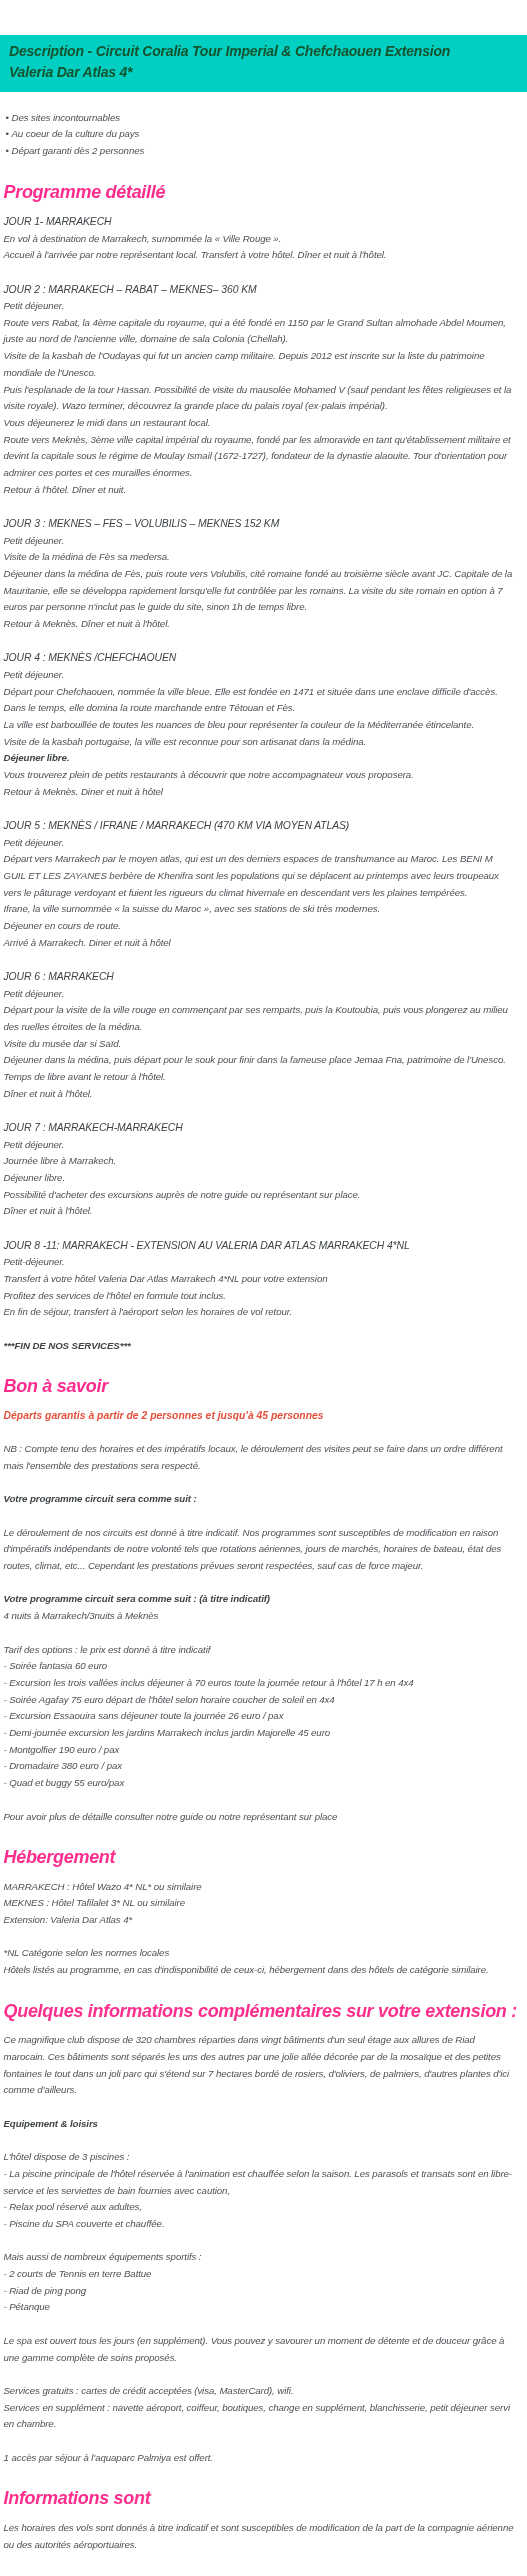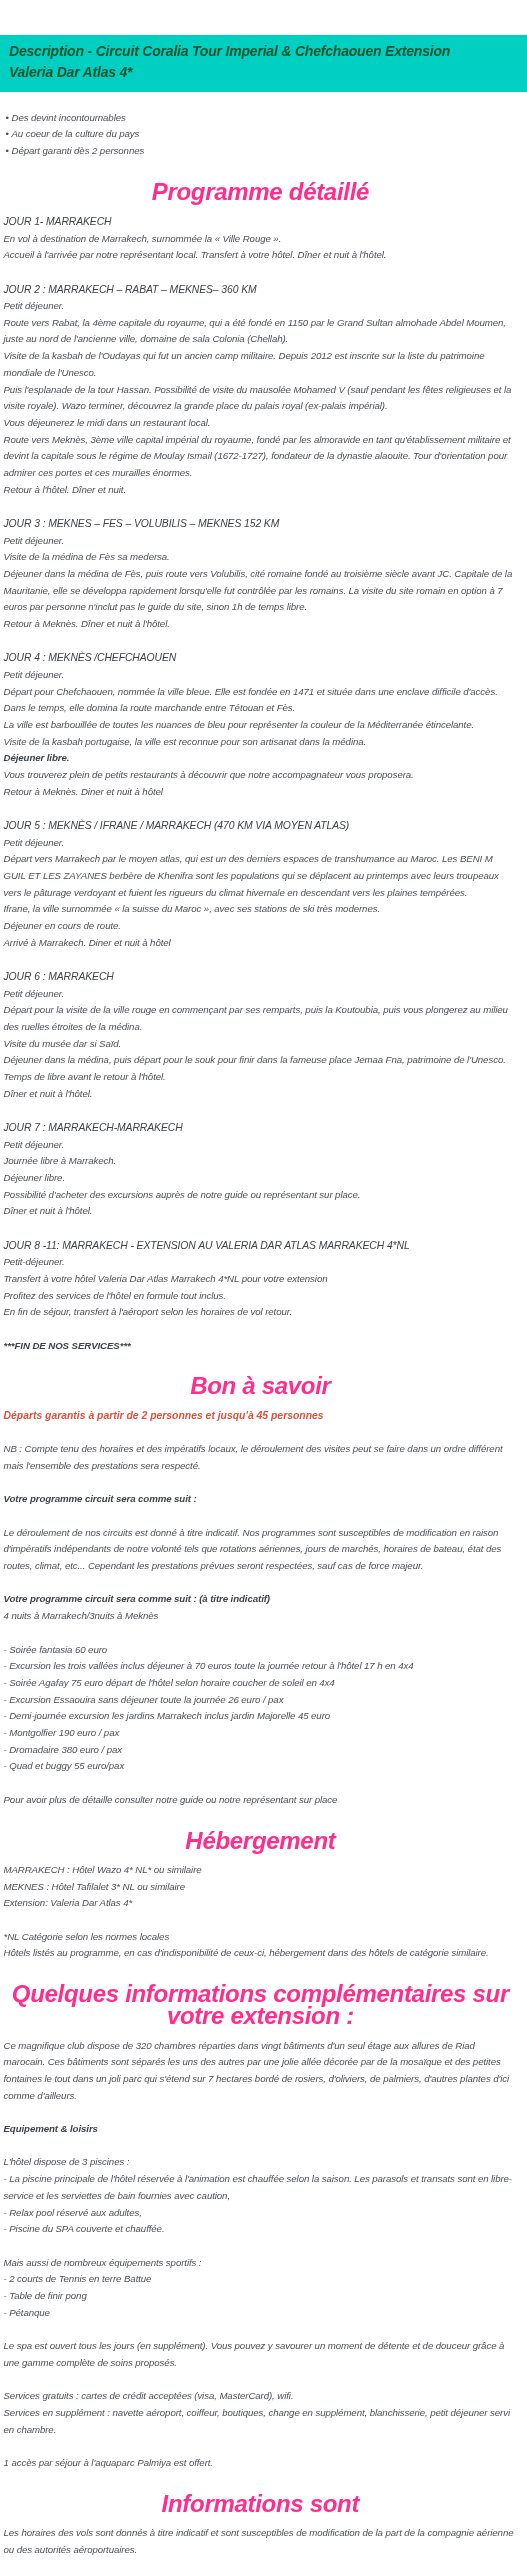--- a/index.html
+++ b/index.html
@@ -53,46 +53,45 @@
     font-style: italic;
     font-weight: 400;
     color: var(--text-strong, #3e4347);
     font-size: 10.4px;
     line-height: 17.4px;
     letter-spacing: -0.1px;
   }
   .h-pink {
     margin: 21px 0 10.4px 0;
     color: var(--pink, #ff2d8d);
-    font-size: 24px;
+    font-size: 18px;
     line-height: 22px;
     font-weight: 700;
     font-style: italic;
     letter-spacing: -0.3px;
-    text-align: center;
   }
   .red-note {
     margin: 2.8px 0 0 0;
     color: var(--red, #e2503c);
     font-weight: 700;
     font-style: italic;
     font-size: 10.4px;
     line-height: 16.7px;
   }
   .gap { height: 16.7px; margin: 0; }
 </style>
 </head>
 <body>
 
 <div class="page">
   <header class="titlebar">
     <h1>Description - Circuit Coralia Tour Imperial &amp; Chefchaouen Extension Valeria Dar Atlas 4*</h1>
   </header>
   <main class="content">
-      <p class="bullet">Des devint incontournables</p>
+      <p class="bullet">Des sites incontournables</p>
       <p class="bullet">Au coeur de la culture du pays</p>
       <p class="bullet">Départ garanti dès 2 personnes</p>
       <h2 class="h-pink">Programme détaillé</h2>
       <p class="day-title">JOUR 1- MARRAKECH</p>
       <p class="para">En vol à destination de Marrakech, surnommée la « Ville Rouge ».</p>
       <p class="para">Accueil à l'arrivée par notre représentant local. Transfert à votre hôtel. Dîner et nuit à l'hôtel.</p>
       <div class="gap"></div>
       <p class="day-title">JOUR 2 : MARRAKECH – RABAT – MEKNES– 360 KM</p>
       <p class="para">Petit déjeuner.</p>
       <p class="para">Route vers Rabat, la 4ème capitale du royaume, qui a été fondé en 1150 par le Grand Sultan almohade Abdel Moumen, juste au nord de l'ancienne ville, domaine de sala Colonia (Chellah).</p>
@@ -152,20 +151,21 @@
       <div class="gap"></div>
       <p class="para">NB : Compte tenu des horaires et des impératifs locaux, le déroulement des visites peut se faire dans un ordre différent mais l'ensemble des prestations sera respecté.</p>
       <div class="gap"></div>
       <p class="para bold">Votre programme circuit sera comme suit :</p>
       <div class="gap"></div>
       <p class="para">Le déroulement de nos circuits est donné à titre indicatif. Nos programmes sont susceptibles de modification en raison d'impératifs indépendants de notre volonté tels que rotations aériennes, jours de marchés, horaires de bateau, état des routes, climat, etc... Cependant les prestations prévues seront respectées, sauf cas de force majeur.</p>
       <div class="gap"></div>
       <p class="para bold">Votre programme circuit sera comme suit : (à titre indicatif)</p>
       <p class="para">4 nuits à Marrakech/3nuits à Meknès</p>
       <div class="gap"></div>
+      <p class="para">Tarif des options : le prix est donné à titre indicatif</p>
       <p class="para">- Soirée fantasia 60 euro</p>
       <p class="para">- Excursion les trois vallées inclus déjeuner à 70 euros toute la journée retour à l'hôtel 17 h en 4x4</p>
       <p class="para">- Soirée Agafay 75 euro départ de l'hôtel selon horaire coucher de soleil en 4x4</p>
       <p class="para">- Excursion Essaouira sans déjeuner toute la journée 26 euro / pax</p>
       <p class="para">- Demi-journée excursion les jardins Marrakech inclus jardin Majorelle 45 euro</p>
       <p class="para">- Montgolfier 190 euro / pax</p>
       <p class="para">- Dromadaire 380 euro / pax</p>
       <p class="para">- Quad et buggy 55 euro/pax</p>
       <div class="gap"></div>
       <p class="para">Pour avoir plus de détaille consulter notre guide ou notre représentant sur place</p>
@@ -181,21 +181,21 @@
       <div class="gap"></div>
       <p class="para bold">Equipement &amp; loisirs</p>
       <div class="gap"></div>
       <p class="para">L'hôtel dispose de 3 piscines :</p>
       <p class="para">- La piscine principale de l'hôtel réservée à l'animation est chauffée selon la saison. Les parasols et transats sont en libre-service et les serviettes de bain fournies avec caution,</p>
       <p class="para">- Relax pool réservé aux adultes,</p>
       <p class="para">- Piscine du SPA couverte et chauffée.</p>
       <div class="gap"></div>
       <p class="para">Mais aussi de nombreux équipements sportifs :</p>
       <p class="para">- 2 courts de Tennis en terre Battue</p>
-      <p class="para">- Table de finir pong</p>
+      <p class="para">- Riad de ping pong</p>
       <p class="para">- Pétanque</p>
       <div class="gap"></div>
       <p class="para">Le spa est ouvert tous les jours (en supplément). Vous pouvez y savourer un moment de détente et de douceur grâce à une gamme complète de soins proposés.</p>
       <div class="gap"></div>
       <p class="para">Services gratuits : cartes de crédit acceptées (visa, MasterCard), wifi.</p>
       <p class="para">Services en supplément : navette aéroport, coiffeur, boutiques, change en supplément, blanchisserie, petit déjeuner servi en chambre.</p>
       <div class="gap"></div>
       <p class="para">1 accès par séjour à l'aquaparc Palmiya est offert.</p>
       <h2 class="h-pink">Informations sont</h2>
       <p class="para">Les horaires des vols sont donnés à titre indicatif et sont susceptibles de modification de la part de la compagnie aérienne ou des autorités aéroportuaires.</p>

